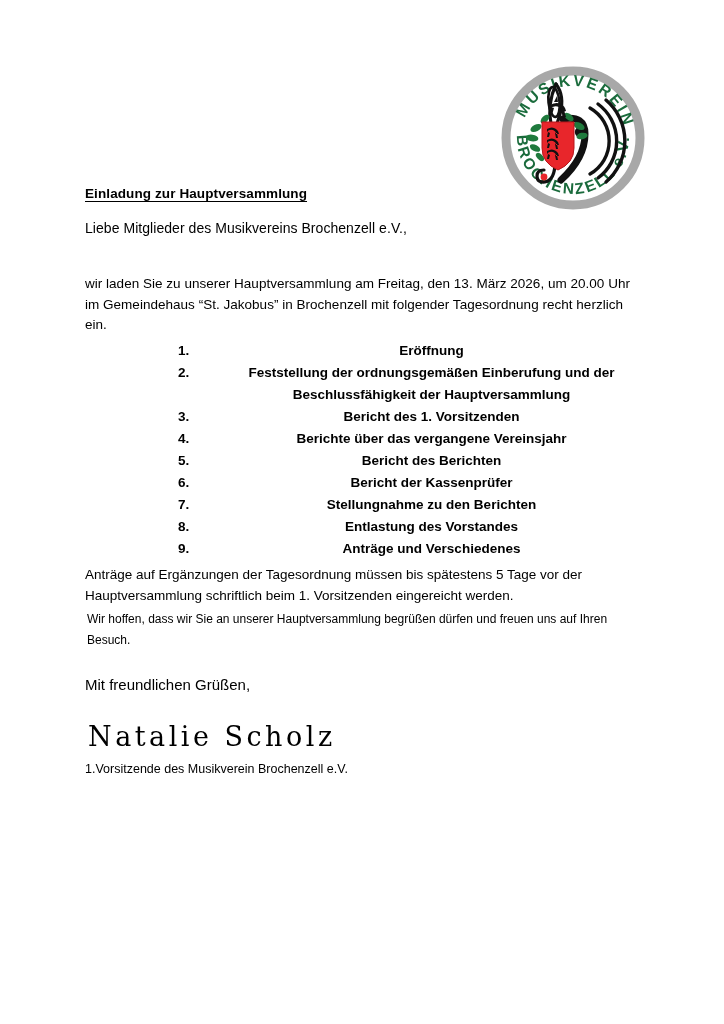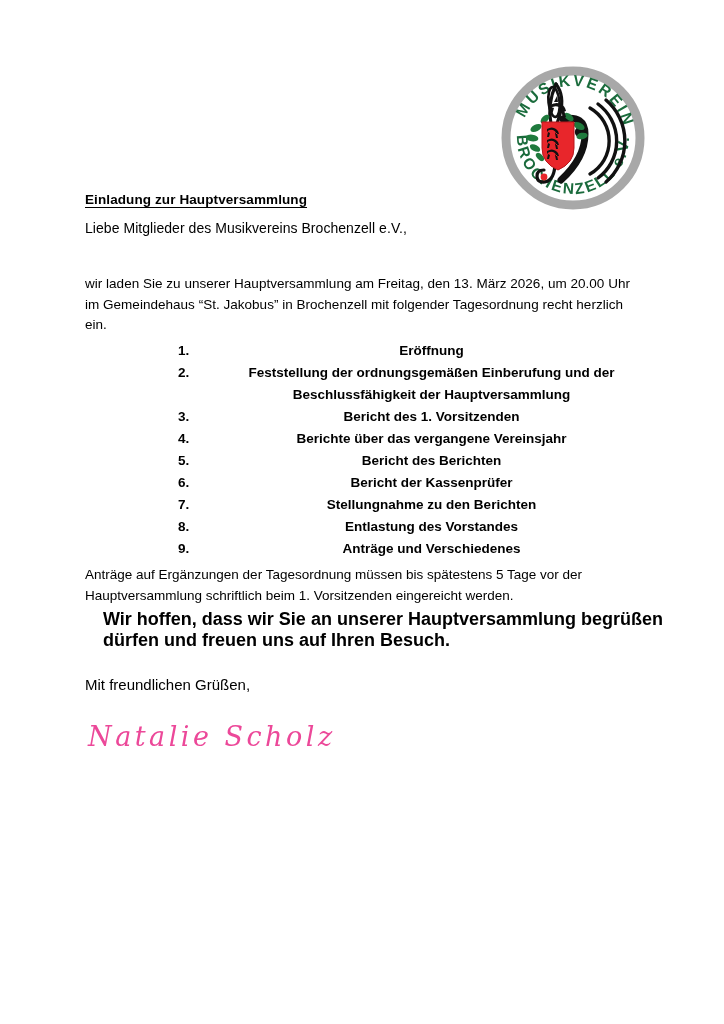--- a/index.html
+++ b/index.html
@@ -10,21 +10,21 @@
     -webkit-font-smoothing:antialiased;
   }
   .page{position:absolute;inset:0;}
 
   
   .logo{position:absolute;left:497px;top:62px;width:152px;height:152px;}
   .logo svg{display:block;width:152px;height:152px;}
 
   
   .heading{
-    position:absolute;left:85px;top:192px;
+    position:absolute;left:85px;top:186px;
     font-size:13.5px;font-weight:bold;letter-spacing:0.1px;
     text-decoration:underline;text-underline-offset:3px;
   }
   .greeting{
     position:absolute;left:85px;top:220px;
     font-size:14px;letter-spacing:0.05px;
   }
   .intro{
     position:absolute;left:85px;top:274px;width:562px;
     font-size:13.5px;line-height:20.5px;letter-spacing:0.02px;
@@ -39,32 +39,32 @@
   }
   .agenda-num{width:37px;flex:0 0 37px;}
   .agenda-text{flex:1;text-align:center;}
 
   
   .para-requests{
     position:absolute;left:85px;top:565px;width:562px;
     font-size:13.5px;line-height:20.5px;
   }
   .para-hope{
-    position:absolute;left:103px;top:609px;width:562px;
-    font-size:18px;line-height:20.5px;font-weight:bold;
+    position:absolute;left:87px;top:609px;width:562px;
+    font-size:12px;line-height:20.5px;
   }
   .regards{
     position:absolute;left:85px;top:676px;
     font-size:15px;
   }
   .signature{
     position:absolute;left:88px;top:721px;
     font-family:"DejaVu Serif",serif;
-    font-style:italic;font-size:27px;
-    letter-spacing:3.5px;color:#ec4899;
+    font-size:27px;
+    letter-spacing:3.5px;color:#000000;
     transform:scaleY(1.02);
   }
   .role{
     position:absolute;left:85px;top:762px;
     font-size:12.5px;
   }
 </style>
 </head>
 <body>
 
@@ -183,14 +183,15 @@
   </div>
 
   <div class="para-requests">Anträge auf Ergänzungen der Tagesordnung müssen bis spätestens 5 Tage vor der Hauptversammlung schriftlich beim 1. Vorsitzenden eingereicht werden.</div>
 
   <div class="para-hope">Wir hoffen, dass wir Sie an unserer Hauptversammlung begrüßen dürfen und freuen uns auf Ihren Besuch.</div>
 
   <div class="regards">Mit freundlichen Grüßen,</div>
 
   <div class="signature">Natalie Scholz</div>
 
+  <div class="role">1.Vorsitzende des Musikverein Brochenzell e.V.</div>
 
 </div>
 
 </body></html>

